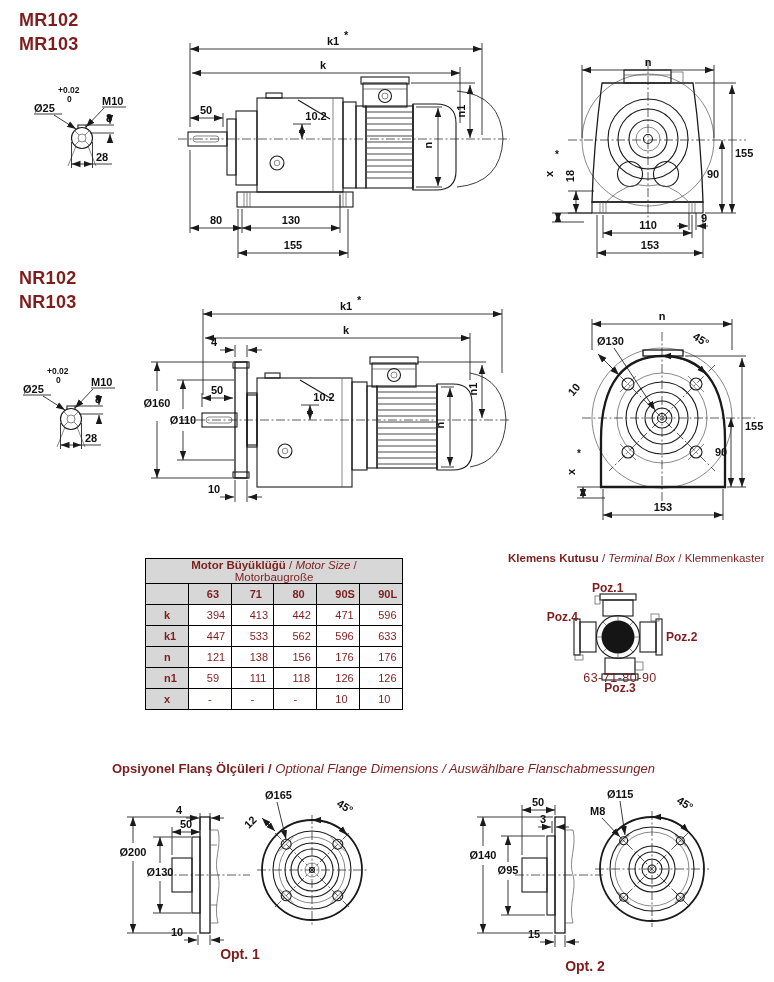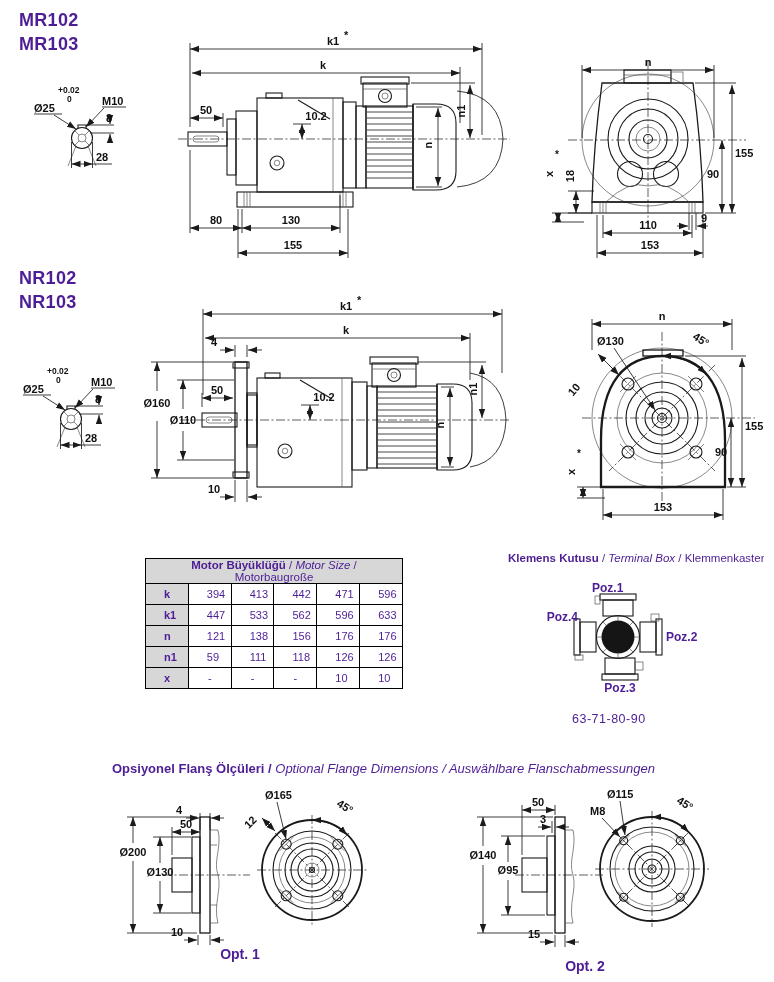--- a/index.html
+++ b/index.html
@@ -1,17 +1,17 @@
 <!DOCTYPE html>
 <html><head>
 <meta charset="utf-8">
 <style>
   html,body{margin:0;padding:0;background:#fff}
   .page{position:relative;width:764px;height:982px;background:#fff;overflow:hidden;
-        font-family:"Liberation Sans",sans-serif;color:#4c1d95}
+        font-family:"Liberation Sans",sans-serif;color:#7f1d1d}
   .abs{position:absolute}
   .models{font-weight:bold;font-size:18px;line-height:24px;letter-spacing:.3px}
   svg.draw{position:absolute;overflow:visible}
   .ln{stroke:#1a1a1a;stroke-width:1.1;fill:none;stroke-linejoin:miter}
   .sw13{stroke-width:1.3}.sw18{stroke-width:1.8}.sw22{stroke-width:2.3}
   .thin{stroke:#555;stroke-width:.7;fill:none}
   .dim{stroke:#1a1a1a;stroke-width:.85;fill:none}
   .cl{stroke:#1a1a1a;stroke-width:.7;fill:none;stroke-dasharray:9 2.5 2 2.5}
   .fin{stroke:#1a1a1a;stroke-width:.8}
   text{font-family:"Liberation Sans",sans-serif;font-weight:bold;font-size:11px;fill:#111}
@@ -411,20 +411,28 @@
   <text x="150" y="156">90</text>
   <text x="98" y="211" text-anchor="middle">153</text>
 </svg>
 
 <table class="size abs" style="left:145px;top:558px;width:258px">
   <tbody>
         <tr class="trow">
     <td class="gray" colspan="6"><span class="b">Motor Büyüklüğü</span><span> / </span><span class="i">Motor Size</span><span> / </span><span>Motorbaugroße</span></td>
   </tr>
   <tr>
+    <td class="gray" style="width:38px"></td>
+    <td class="gray hd" style="width:44px">63</td>
+    <td class="gray hd" style="width:44px">71</td>
+    <td class="gray hd" style="width:44px">80</td>
+    <td class="gray hd" style="width:44px">90S</td>
+    <td class="gray hd" style="width:44px">90L</td>
+  </tr>
+  <tr>
     <td class="gray lab">k</td>
     <td>394</td>
           <td>413</td>
     <td>442</td>
           <td>471</td>
     <td>596</td>
   </tr>
   <tr>
     <td class="gray lab">k1</td>
     <td>447</td>
@@ -488,21 +496,21 @@
     <line x1="44.8" y1="76.2" x2="48.3" y2="72.7"></line>
         <line x1="75.2" y1="76.2" x2="71.7" y2="72.7"></line>
   </g>
   <circle cx="60" cy="61" r="16.5" fill="#151515"></circle>
 </svg>
 
 <div class="poz" style="left:592px;top:581px;width:52px;">Poz.1</div>
 <div class="poz" style="left:666px;top:630px">Poz.2</div>
 <div class="poz" style="left:594px;top:681px;width:52px;text-align:center">Poz.3</div>
 <div class="poz" style="left:536px;top:610px;width:42px;text-align:right">Poz.4</div>
-<div class="sizes63" style="left:572px;top:712px;width:96px;">63-71-80-90</div>
+<div class="sizes63" style="left:572px;top:671px;width:96px;text-align:center">63-71-80-90</div>
 
 <div class="abs ttl" style="left:112px;top:761px;white-space:nowrap"><span class="b">Opsiyonel Flanş Ölçüleri</span><span class="b"> / </span><span class="i">Optional Flange Dimensions</span><span class="i"> / </span><span class="i">Auswählbare Flanschabmessungen</span></div>
 
 <svg class="draw" style="left:105px;top:785px" width="290" height="160" viewBox="0 0 290 160">
   <g class="ln">
     <rect class="sw13" x="95" y="32" width="10" height="116"></rect>
     <rect x="87" y="52" width="8" height="76"></rect>
     <rect x="67" y="73" width="20" height="34"></rect>
     <path class="thin" d="M105,45 L113,45 C117,62 108,76 113,90 C117,104 108,120 113,138 L105,138"></path>
     <line class="thin" x1="105" y1="60" x2="112" y2="60"></line>

